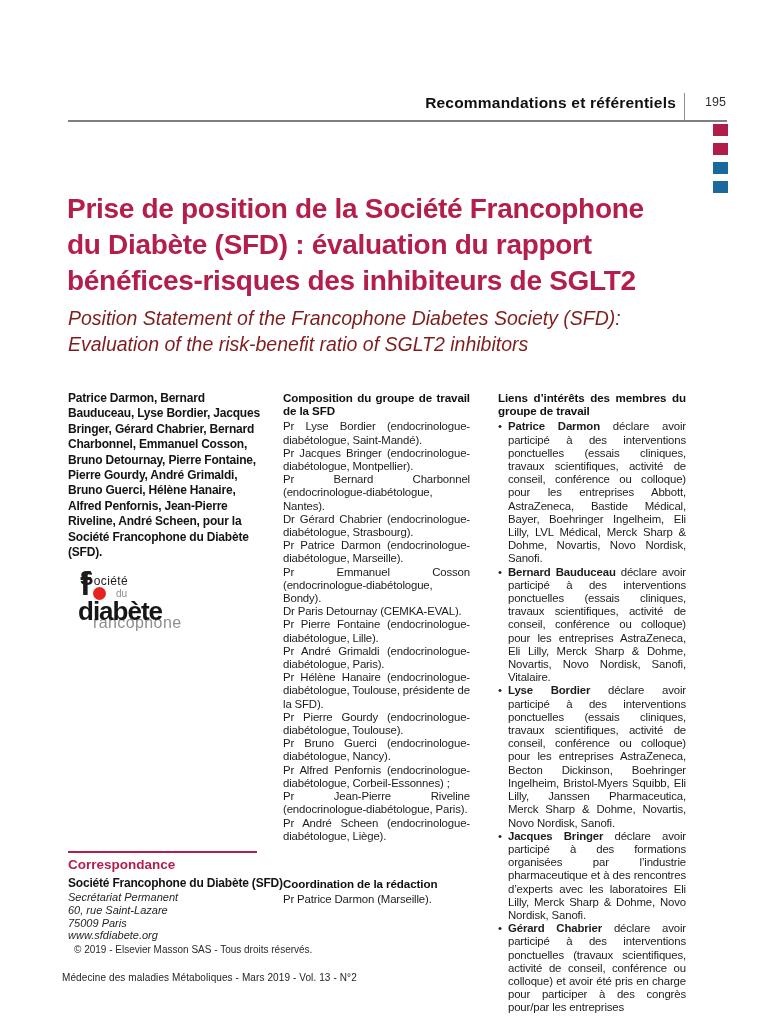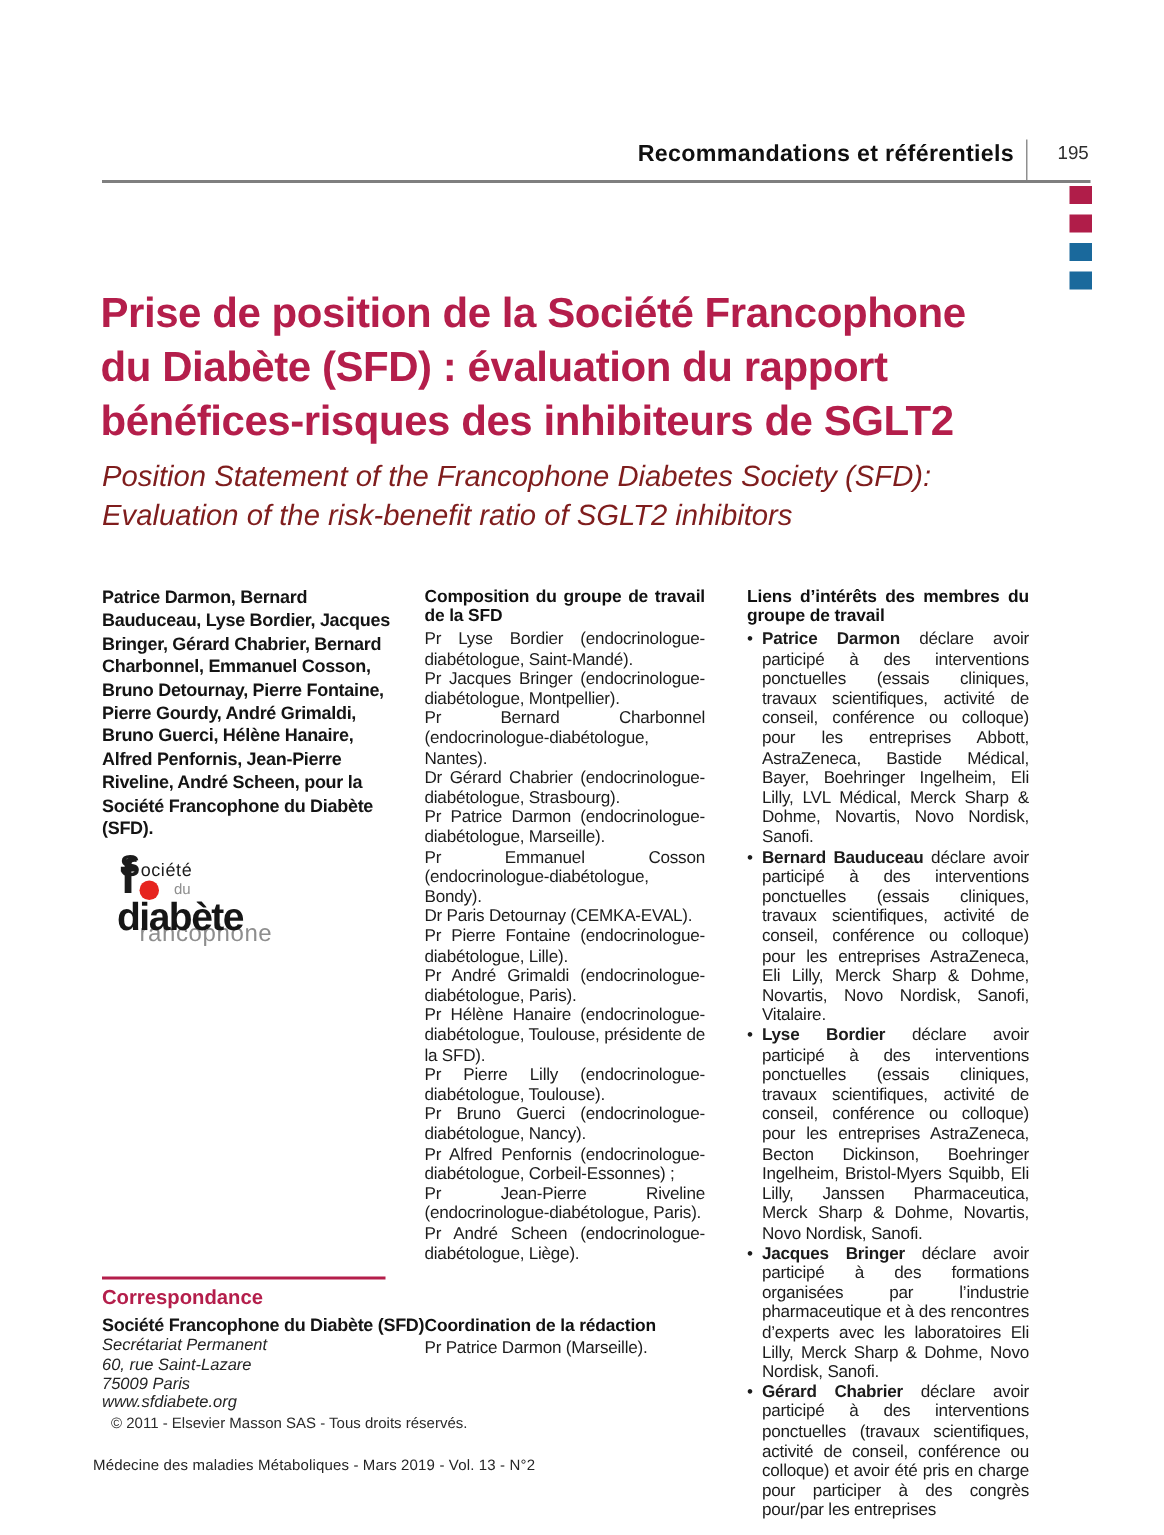--- a/index.html
+++ b/index.html
@@ -102,21 +102,21 @@
   <div class="corr-lines">
 
       <div>Secrétariat Permanent</div>
 
       <div>60, rue Saint-Lazare</div>
 
       <div>75009 Paris</div>
 
       <div>www.sfdiabete.org</div>
     </div>
-  <div class="copyright">© 2011 - Elsevier Masson SAS - Tous droits réservés.</div>
+  <div class="copyright">© 2019 - Elsevier Masson SAS - Tous droits réservés.</div>
 
   <div class="col-mid">
     <div class="col-heading">Composition du groupe de travail de la SFD</div>
     <div>
 
 
         <div class="member-item body-text">Pr Lyse Bordier (endocrinologue-diabétologue, Saint-Mandé).</div>
 
         <div class="member-item body-text">Pr Jacques Bringer (endocrinologue-diabétologue, Montpellier).</div>
 
@@ -129,21 +129,21 @@
         <div class="member-item body-text">Pr Emmanuel Cosson (endocrinologue-diabétologue, Bondy).</div>
 
         <div class="member-item body-text">Dr Paris Detournay (CEMKA-EVAL).</div>
 
         <div class="member-item body-text">Pr Pierre Fontaine (endocrinologue-diabétologue, Lille).</div>
 
         <div class="member-item body-text">Pr André Grimaldi (endocrinologue-diabétologue, Paris).</div>
 
         <div class="member-item body-text">Pr Hélène Hanaire (endocrinologue-diabétologue, Toulouse, présidente de la SFD).</div>
 
-        <div class="member-item body-text">Pr Pierre Lilly (endocrinologue-diabétologue, Toulouse).</div>
+        <div class="member-item body-text">Pr Pierre Gourdy (endocrinologue-diabétologue, Toulouse).</div>
 
         <div class="member-item body-text">Pr Bruno Guerci (endocrinologue-diabétologue, Nancy).</div>
 
         <div class="member-item body-text">Pr Alfred Penfornis (endocrinologue-diabétologue, Corbeil-Essonnes) ;</div>
 
         <div class="member-item body-text">Pr Jean-Pierre Riveline (endocrinologue-diabétologue, Paris).</div>
 
         <div class="member-item body-text">Pr André Scheen (endocrinologue-diabétologue, Liège).</div>
       </div>
   </div>

